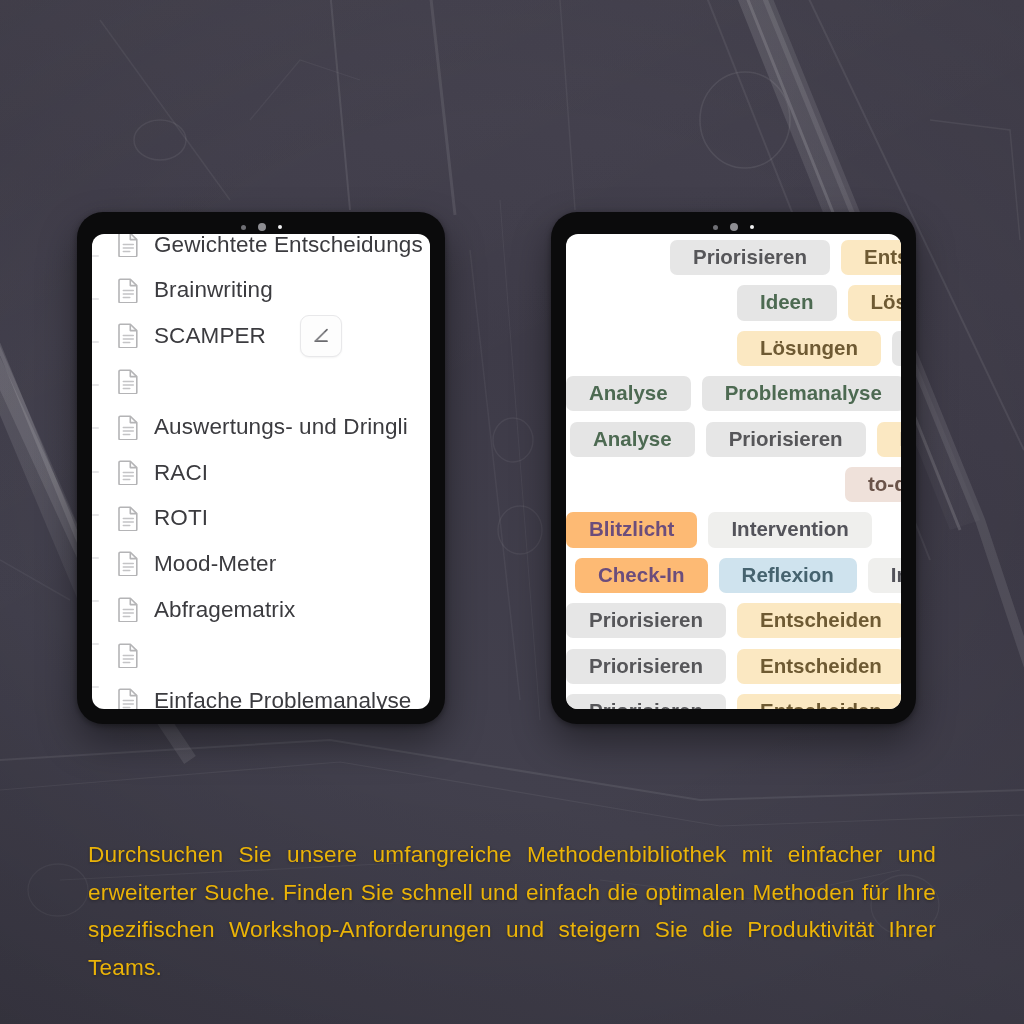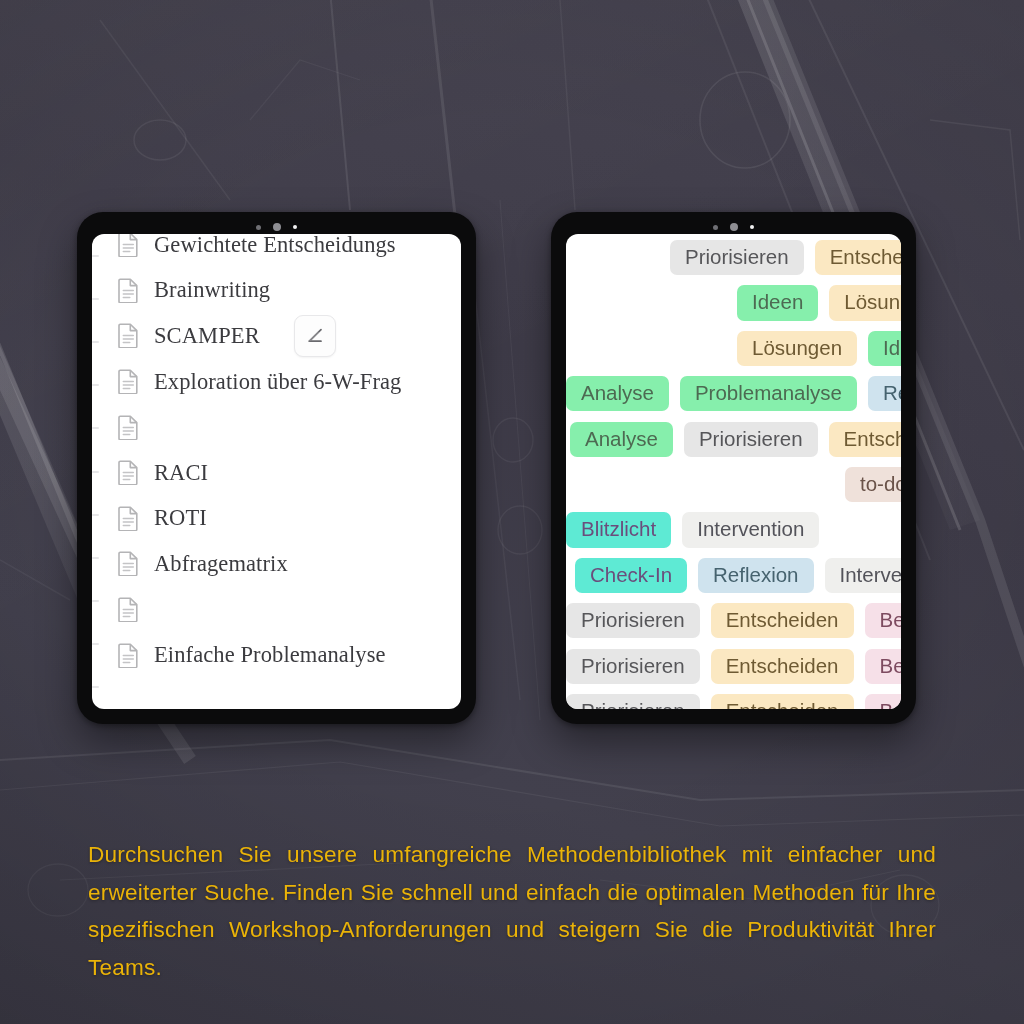--- a/index.html
+++ b/index.html
@@ -46,21 +46,21 @@
 
   .screen {
     position: absolute;
     left: 15px; right: 15px; top: 22px; bottom: 15px;
     background: #ffffff;
     border-radius: 12px;
     overflow: hidden;
   }
 
   
-  #tablet-left { left: 77px; top: 212px; width: 399px; height: 512px; font-family: Liberation Serif, serif; }
+  #tablet-left { left: 77px; top: 212px; width: 368px; height: 512px; }
 
   #method-list {
     position: absolute;
     left: 0; top: -12px;
     width: 460px;
   }
   .method-row {
     display: flex; align-items: center;
     height: 45.6px;
     padding-left: 26px;
@@ -104,31 +104,32 @@
     padding-top: 1px;
   }
   .tag-row {
     height: 45.4px;
     display: flex; align-items: center;
     gap: 11px;
     white-space: nowrap;
   }
   .tag {
     display: inline-block;
-    padding: 4px 15px 5px;
+    padding: 4px 23px 5px;
     border-radius: 7px;
     font-size: 20.5px;
     line-height: 1.28;
-  }
-  .tag.green   { background: #86efac; color: #4d6a52; }
+    font-weight: bold;
+  }
+  .tag.green   { background: #e5e5e5; color: #4d6a52; }
   .tag.yellow  { background: #fbe8c2; color: #6e5a33; }
   .tag.grey    { background: #e6e6e6; color: #565659; }
   .tag.greylt  { background: #efefed; color: #53535a; }
   .tag.blue    { background: #cfe3ee; color: #46636f; }
-  .tag.purple  { background: #5eead4; color: #6b4d7c; text-align: center; }
+  .tag.purple  { background: #fdba74; color: #6b4d7c; text-align: center; }
   .tag.pink    { background: #f6e0e8; color: #7d4b60; }
   .tag.beige   { background: #efe1da; color: #6a5349; }
 
   
   #caption {
     position: absolute;
     left: 88px; top: 836px;
     width: 848px;
     color: #eab308;
     font-size: 22.6px;
@@ -264,50 +265,60 @@
           </button>
         </div>
         <div class="method-row">
           <span>
             <svg class="doc-icon" viewBox="0 0 21 25" fill="none">
               <path d="M2.2 1.2h10.1l6.5 6.4v15.9a1.2 1.2 0 0 1-1.2 1.2H2.2A1.2 1.2 0 0 1 1 23.5V2.4A1.2 1.2 0 0 1 2.2 1.2z" stroke="#b4b4b6" stroke-width="1.6" stroke-linejoin="round"></path>
               <path d="M12.3 1.2v6.4h6.5" stroke="#b4b4b6" stroke-width="1.6" stroke-linejoin="round"></path>
               <path d="M5.3 12.6h10M5.3 16.1h10M5.3 19.6h6.5" stroke="#c4c4c6" stroke-width="1.5" stroke-linecap="round"></path>
             </svg>
           </span>
-          <span class="method-label">Exploration über 6-W-Frag</span>
-        </div>
-        <div class="method-row">
-          <span>
-            <svg class="doc-icon" viewBox="0 0 21 25" fill="none">
-              <path d="M2.2 1.2h10.1l6.5 6.4v15.9a1.2 1.2 0 0 1-1.2 1.2H2.2A1.2 1.2 0 0 1 1 23.5V2.4A1.2 1.2 0 0 1 2.2 1.2z" stroke="#b4b4b6" stroke-width="1.6" stroke-linejoin="round"></path>
-              <path d="M12.3 1.2v6.4h6.5" stroke="#b4b4b6" stroke-width="1.6" stroke-linejoin="round"></path>
-              <path d="M5.3 12.6h10M5.3 16.1h10M5.3 19.6h6.5" stroke="#c4c4c6" stroke-width="1.5" stroke-linecap="round"></path>
-            </svg>
-          </span>
+        </div>
+        <div class="method-row">
+          <span>
+            <svg class="doc-icon" viewBox="0 0 21 25" fill="none">
+              <path d="M2.2 1.2h10.1l6.5 6.4v15.9a1.2 1.2 0 0 1-1.2 1.2H2.2A1.2 1.2 0 0 1 1 23.5V2.4A1.2 1.2 0 0 1 2.2 1.2z" stroke="#b4b4b6" stroke-width="1.6" stroke-linejoin="round"></path>
+              <path d="M12.3 1.2v6.4h6.5" stroke="#b4b4b6" stroke-width="1.6" stroke-linejoin="round"></path>
+              <path d="M5.3 12.6h10M5.3 16.1h10M5.3 19.6h6.5" stroke="#c4c4c6" stroke-width="1.5" stroke-linecap="round"></path>
+            </svg>
+          </span>
+          <span class="method-label">Auswertungs- und Dringli</span>
         </div>
         <div class="method-row">
           <span>
             <svg class="doc-icon" viewBox="0 0 21 25" fill="none">
               <path d="M2.2 1.2h10.1l6.5 6.4v15.9a1.2 1.2 0 0 1-1.2 1.2H2.2A1.2 1.2 0 0 1 1 23.5V2.4A1.2 1.2 0 0 1 2.2 1.2z" stroke="#b4b4b6" stroke-width="1.6" stroke-linejoin="round"></path>
               <path d="M12.3 1.2v6.4h6.5" stroke="#b4b4b6" stroke-width="1.6" stroke-linejoin="round"></path>
               <path d="M5.3 12.6h10M5.3 16.1h10M5.3 19.6h6.5" stroke="#c4c4c6" stroke-width="1.5" stroke-linecap="round"></path>
             </svg>
           </span>
           <span class="method-label">RACI</span>
         </div>
         <div class="method-row">
           <span>
             <svg class="doc-icon" viewBox="0 0 21 25" fill="none">
               <path d="M2.2 1.2h10.1l6.5 6.4v15.9a1.2 1.2 0 0 1-1.2 1.2H2.2A1.2 1.2 0 0 1 1 23.5V2.4A1.2 1.2 0 0 1 2.2 1.2z" stroke="#b4b4b6" stroke-width="1.6" stroke-linejoin="round"></path>
               <path d="M12.3 1.2v6.4h6.5" stroke="#b4b4b6" stroke-width="1.6" stroke-linejoin="round"></path>
               <path d="M5.3 12.6h10M5.3 16.1h10M5.3 19.6h6.5" stroke="#c4c4c6" stroke-width="1.5" stroke-linecap="round"></path>
             </svg>
           </span>
           <span class="method-label">ROTI</span>
+        </div>
+        <div class="method-row">
+          <span>
+            <svg class="doc-icon" viewBox="0 0 21 25" fill="none">
+              <path d="M2.2 1.2h10.1l6.5 6.4v15.9a1.2 1.2 0 0 1-1.2 1.2H2.2A1.2 1.2 0 0 1 1 23.5V2.4A1.2 1.2 0 0 1 2.2 1.2z" stroke="#b4b4b6" stroke-width="1.6" stroke-linejoin="round"></path>
+              <path d="M12.3 1.2v6.4h6.5" stroke="#b4b4b6" stroke-width="1.6" stroke-linejoin="round"></path>
+              <path d="M5.3 12.6h10M5.3 16.1h10M5.3 19.6h6.5" stroke="#c4c4c6" stroke-width="1.5" stroke-linecap="round"></path>
+            </svg>
+          </span>
+          <span class="method-label">Mood-Meter</span>
         </div>
         <div class="method-row">
           <span>
             <svg class="doc-icon" viewBox="0 0 21 25" fill="none">
               <path d="M2.2 1.2h10.1l6.5 6.4v15.9a1.2 1.2 0 0 1-1.2 1.2H2.2A1.2 1.2 0 0 1 1 23.5V2.4A1.2 1.2 0 0 1 2.2 1.2z" stroke="#b4b4b6" stroke-width="1.6" stroke-linejoin="round"></path>
               <path d="M12.3 1.2v6.4h6.5" stroke="#b4b4b6" stroke-width="1.6" stroke-linejoin="round"></path>
               <path d="M5.3 12.6h10M5.3 16.1h10M5.3 19.6h6.5" stroke="#c4c4c6" stroke-width="1.5" stroke-linecap="round"></path>
             </svg>
           </span>
           <span class="method-label">Abfragematrix</span>

